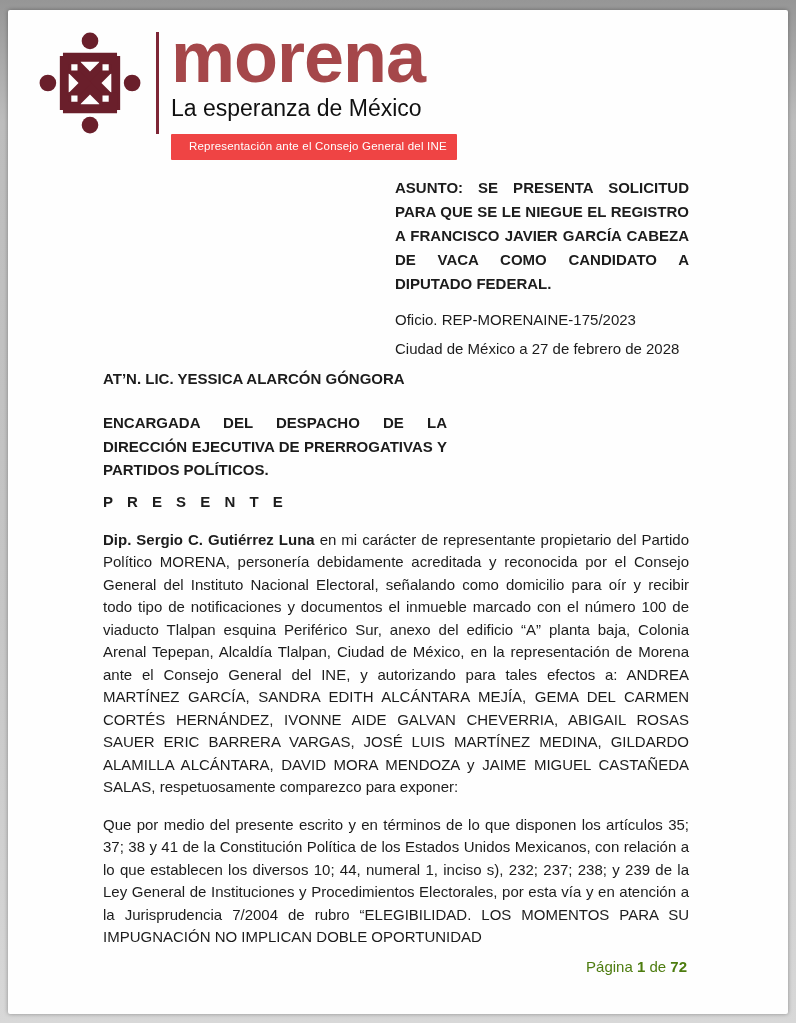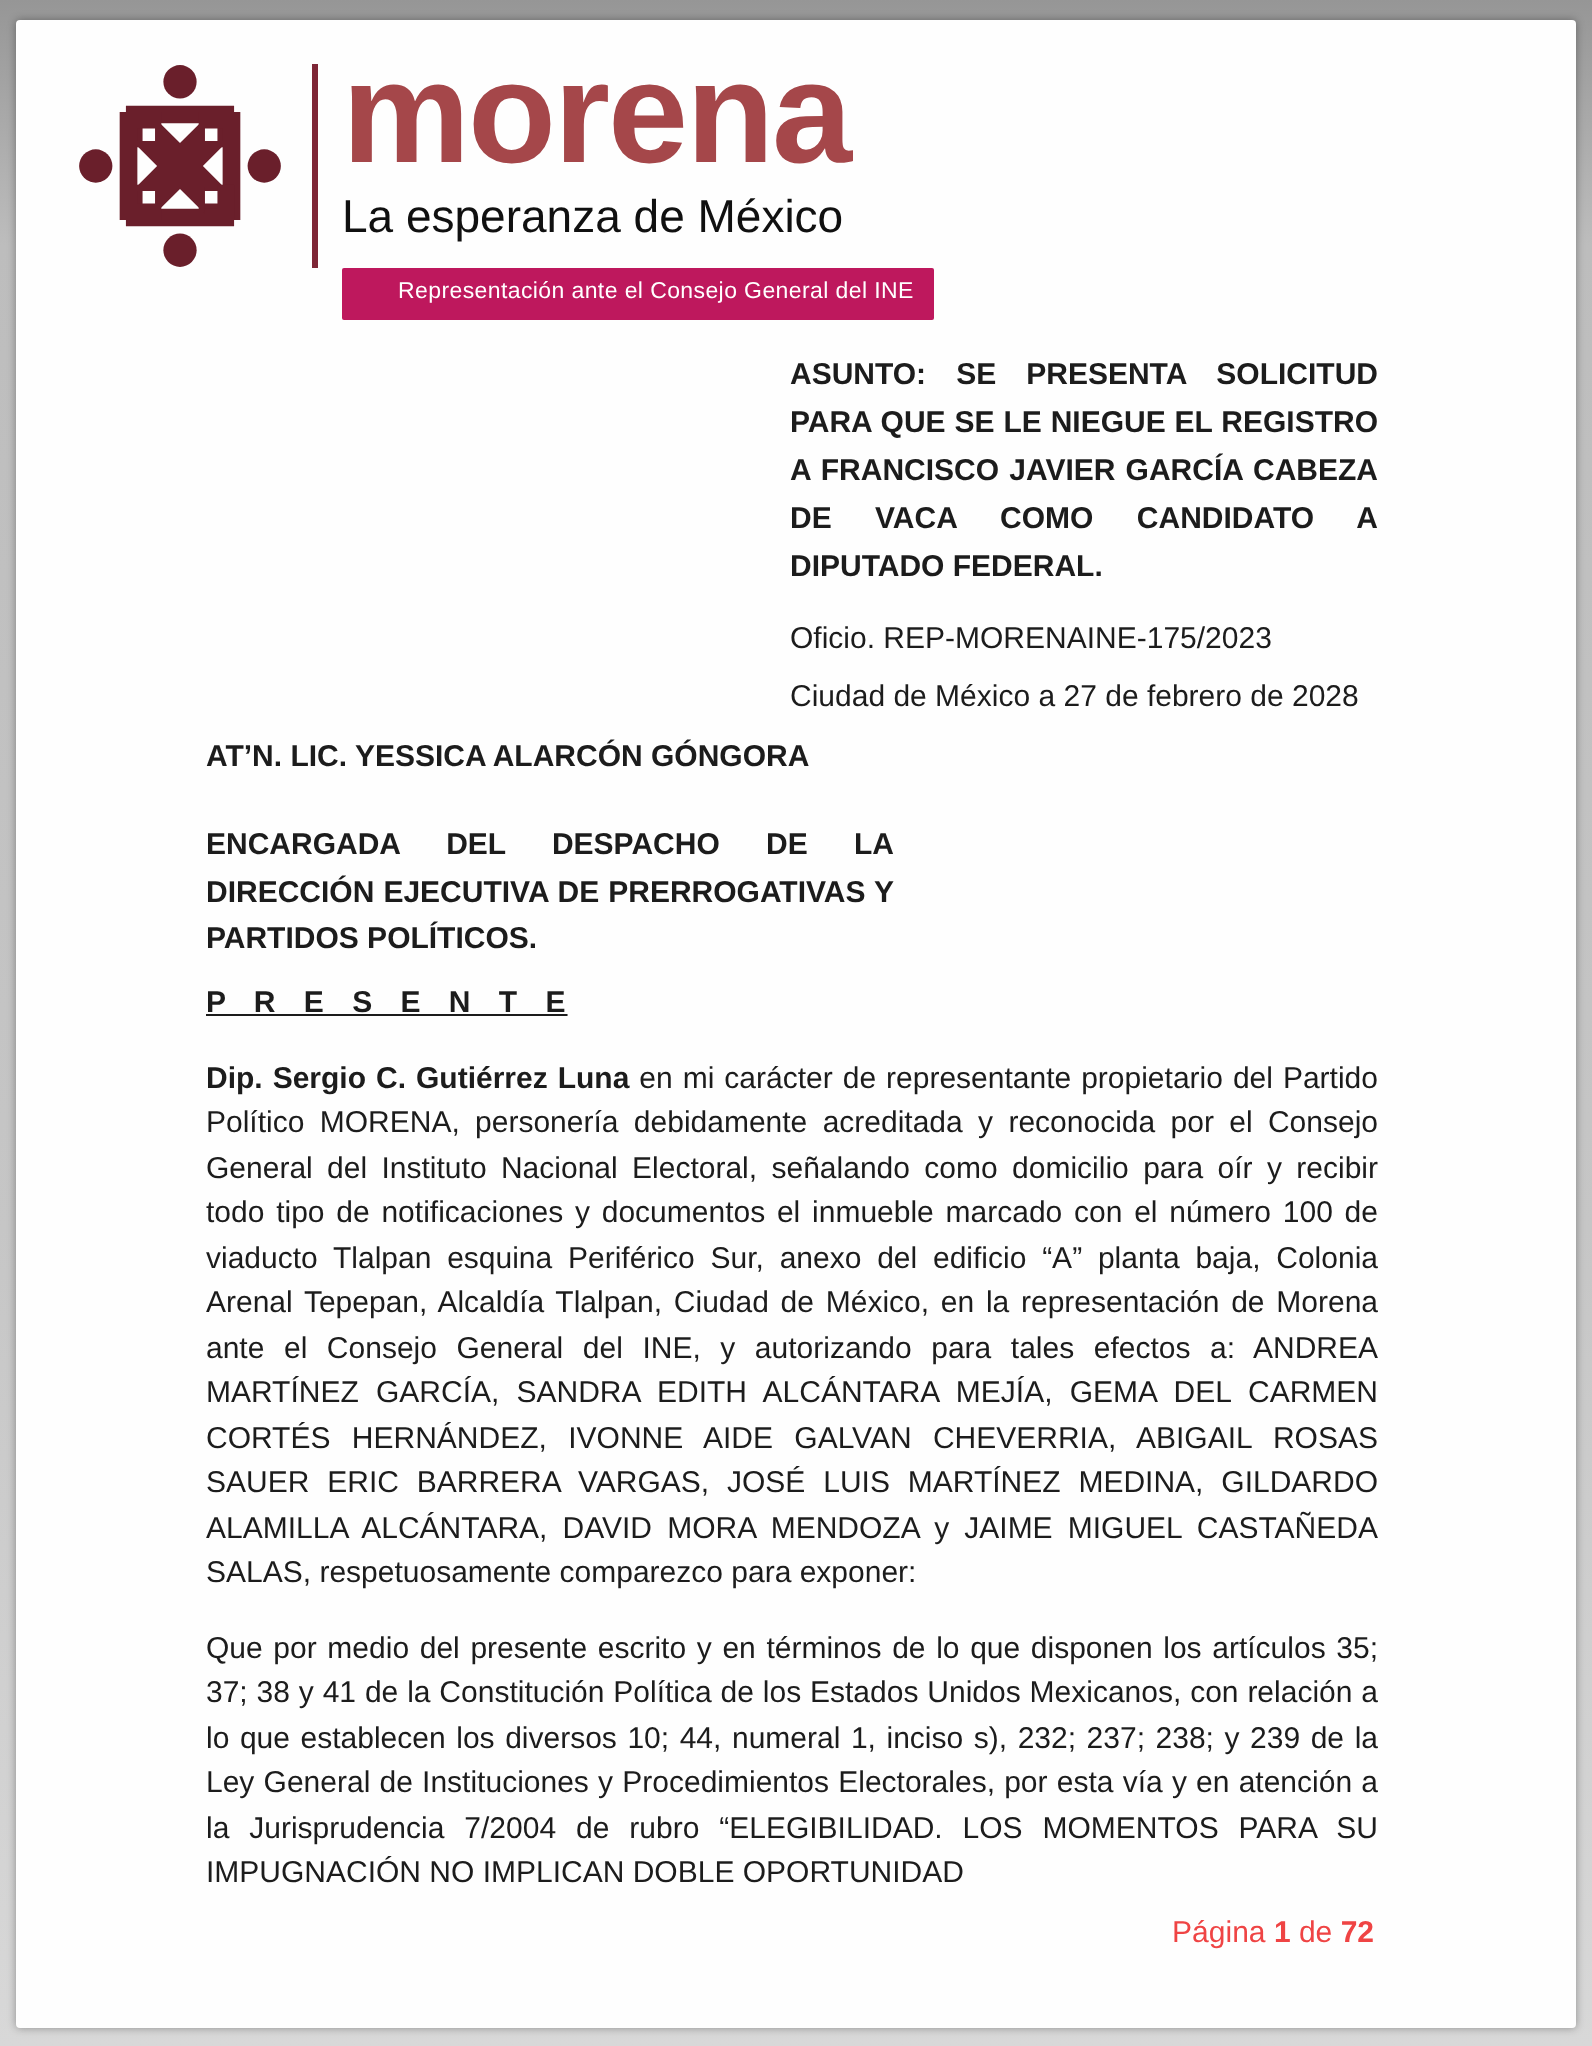--- a/index.html
+++ b/index.html
@@ -19,38 +19,38 @@
   .header{display:flex;align-items:flex-start;margin:20px 0 0 30px;}
   .logo-icon{width:104px;height:106px;flex:0 0 auto;}
   .divider{width:3px;height:102px;background:#7e2636;margin:2px 12px 0 14px;flex:0 0 auto;}
   .brandcol{padding-top:0px;}
   .brand{
     font-size:72px;font-weight:bold;color:#a5474a;line-height:.92;
     letter-spacing:-1px;margin-top:-6px;
   }
   .tagline{font-size:23px;font-weight:normal;color:#101010;letter-spacing:0px;margin-top:1px;}
   .banner{
-    display:inline-block;background:#be185d;color:#fff;font-size:11.5px;
-    padding:4px 10px 5px 28px;margin-top:8px;border-radius:1px;letter-spacing:.2px;
+    display:inline-block;background:#ef4444;color:#fff;font-size:11.5px;
+    padding:4px 10px 5px 18px;margin-top:8px;border-radius:1px;letter-spacing:.2px;
   }
   
   .right-col{width:294px;margin:16px 99px 0 auto;}
   .asunto{font-weight:bold;text-align:justify;line-height:1.6;}
   .oficio{margin-top:13px;}
   .dateline{margin-top:7px;}
   
   .addressee{margin:7px 99px 0 95px;}
   .attn{font-weight:bold;}
   .addr-title{font-weight:bold;width:344px;text-align:justify;margin-top:21px;line-height:1.55;}
-  .presente{font-weight:bold;margin-top:10px;word-spacing:8px;letter-spacing:1px;text-decoration:underline;}
+  .presente{font-weight:bold;margin-top:10px;word-spacing:8px;letter-spacing:1px;}
   
   .para{margin:15px 99px 0 95px;text-align:justify;line-height:1.5;}
   .para .lead{font-weight:bold;}
   
-  .footer{position:absolute;right:101px;bottom:36px;font-size:15px;color:#ef4444;}
+  .footer{position:absolute;right:101px;bottom:36px;font-size:15px;color:#4d7c0f;}
   .footer .num{font-weight:bold;}
 </style>
 </head>
 <body>
 
 <div class="page">
 
   <div class="header">
     <svg class="logo-icon" viewBox="0 0 100 100" aria-hidden="true">
       <g id="person-glyph" fill="#6a1f2b">

